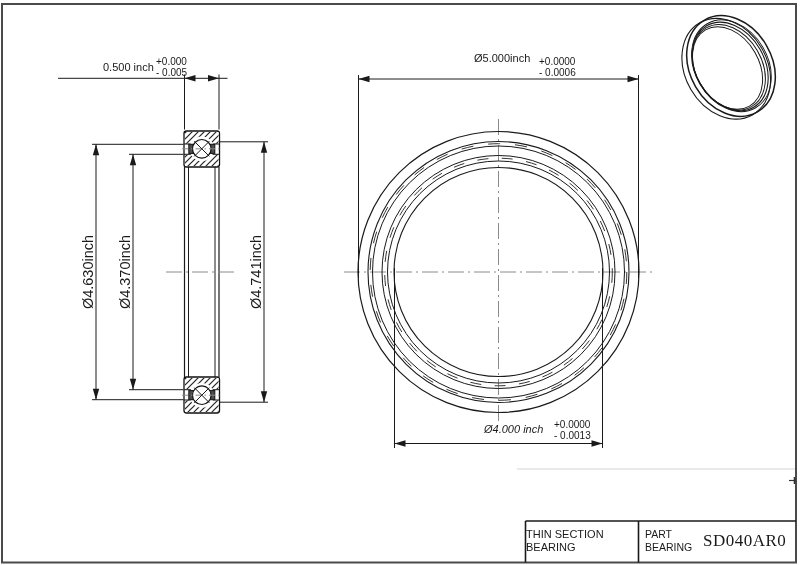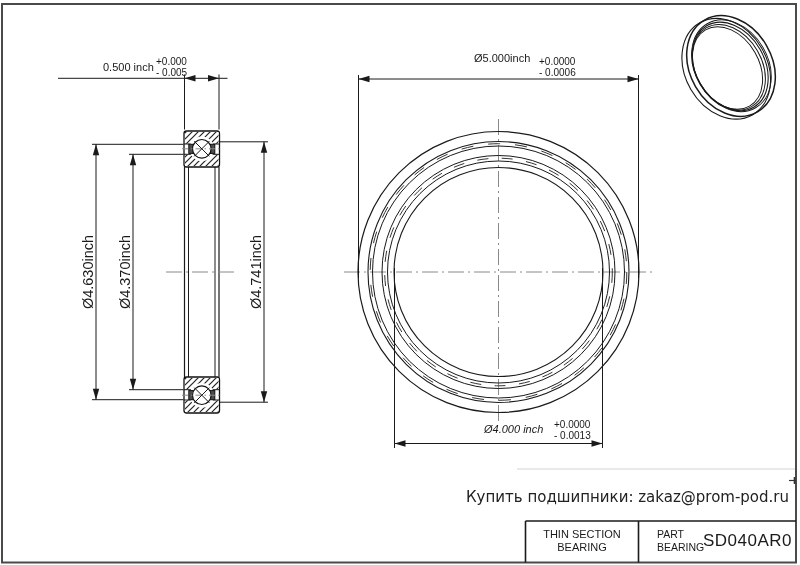--- a/index.html
+++ b/index.html
@@ -4,23 +4,23 @@
 <style>
   html,body{margin:0;padding:0;background:#fff;}
   .canvas{position:relative;width:800px;height:565px;background:#ffffff;overflow:hidden;
           font-family:"Liberation Sans",sans-serif;color:#1a1a1a;}
   svg{position:absolute;left:0;top:0;}
   .t{position:absolute;white-space:nowrap;color:#1a1a1a;}
   .dimval{font-size:11px;margin-left:44px;}
   .tol{font-size:10px;line-height:11px;text-align:left;margin-left:20px;}
   .rot{transform:translate(-50%,-50%) rotate(-90deg);font-size:14.5px;}
   .contact{font-family:"DejaVu Sans","Liberation Sans",sans-serif;font-size:15px;color:#222;}
-  .tb-type{width:112px;text-align:center;font-size:11px;line-height:13px;}
+  .tb-type{width:112px;text-align:left;font-size:11px;line-height:13px;}
   .tb-plabel{font-size:10.5px;line-height:13px;}
-  .tb-pnum{font-size:17px;letter-spacing:.5px;}
+  .tb-pnum{font-size:17px;letter-spacing:.5px;font-family:Liberation Serif, serif;}
 </style>
 </head>
 <body>
 
 <div class="canvas">
 
 <svg width="800" height="565" viewBox="0 0 800 565">
   <defs>
     <pattern id="hatch" width="6" height="6" patternUnits="userSpaceOnUse">
       <rect width="6" height="6" fill="#ffffff"></rect>
@@ -166,25 +166,24 @@
     <div>+0.0000</div>
     <div>- 0.0006</div>
   </div>
 
   <div class="t dimval" style="left:440px;top:423px;font-style:italic;">Ø4.000 inch</div>
   <div class="t tol" style="left:534px;top:419px;">
     <div>+0.0000</div>
     <div>- 0.0013</div>
   </div>
 
-  <div class="t contact" style="right:11px;top:488px;">Купить подшипники: zakaz@prom-pod.ru</div>
 
   <div class="t tb-type" style="left:526px;top:528px;">
     <div>THIN SECTION</div>
     <div>BEARING</div>
   </div>
-  <div class="t tb-plabel" style="left:645px;top:528px;margin-left:12px;">
+  <div class="t tb-plabel" style="left:645px;top:528px;">
     <div>PART</div>
     <div>BEARING</div>
   </div>
   <div class="t tb-pnum" style="left:703px;top:531px;">SD040AR0</div>
 
 </div>
 
 </body></html>

